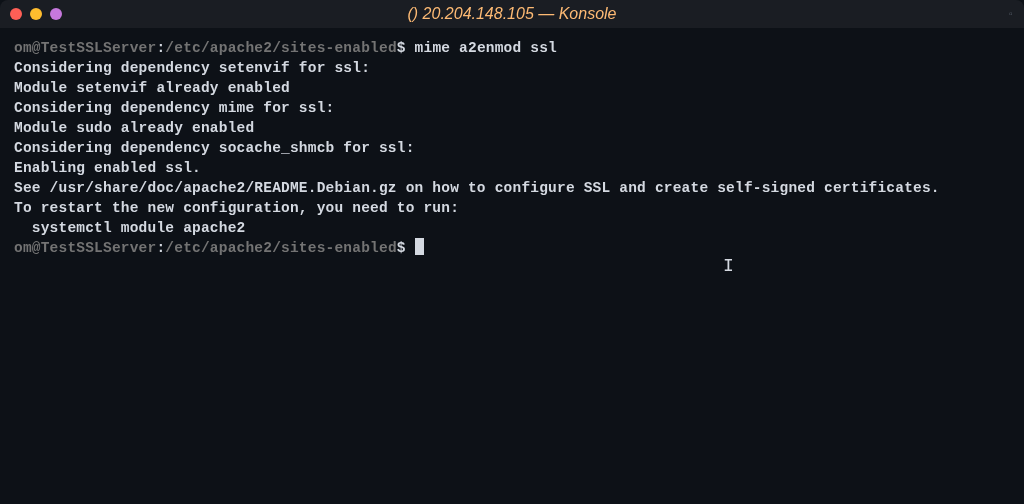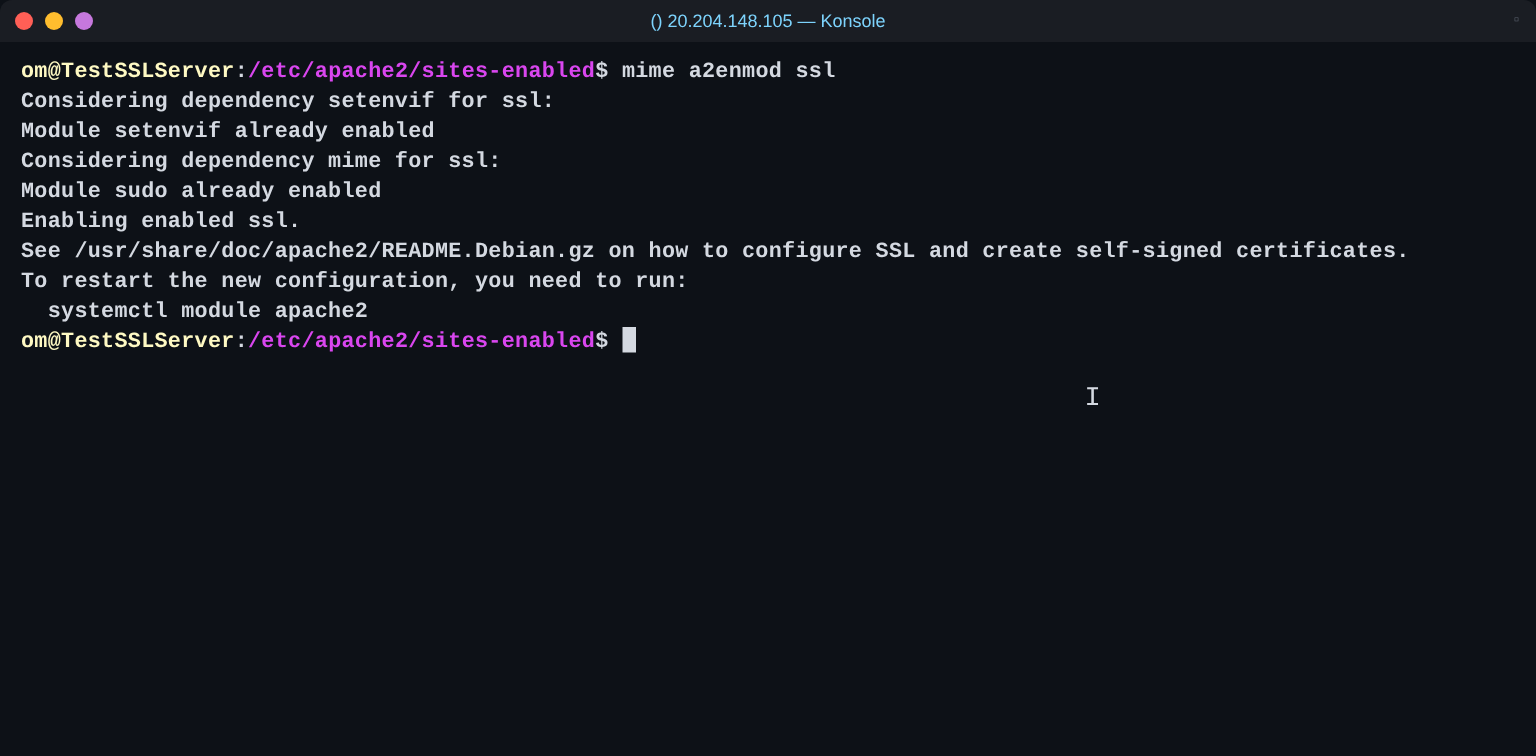--- a/index.html
+++ b/index.html
@@ -33,44 +33,45 @@
       height: 12px;
       border-radius: 50%;
     }
     .light.red { background: #ff5f56; }
     .light.yellow { background: #ffbd2e; }
     .light.purple { background: #c678dd; }
     .window-title {
       position: absolute;
       left: 50%;
       transform: translateX(-50%);
-      color: #7dd3fc;
-      font-size: 12px;
+      color: #fdba74;
+      font-size: 16px;
       font-family: -apple-system, sans-serif;
+      font-style: italic;
     }
     .max-icon {
       position: absolute;
       right: 10px;
       color: #5c6370;
       font-size: 10px;
     }
     .terminal {
       padding: 10px 14px;
       font-size: 14.5px;
       line-height: 20px;
       font-weight: 600;
       letter-spacing: 0.2px;
     }
     .line {
       white-space: pre;
       color: #d4d9e1;
     }
-    .user-host { color: #fef9c3; }
+    .user-host { color: #737373; }
     .colon { color: #d4d9e1; }
-    .path { color: #d946ef; }
+    .path { color: #737373; }
     .dollar { color: #d4d9e1; }
     .cmd { color: #d4d9e1; }
     .cursor {
       display: inline-block;
       width: 9px;
       height: 17px;
       background: #d4d9e1;
       vertical-align: text-bottom;
       margin-bottom: 1px;
     }
@@ -95,20 +96,21 @@
   <div class="window-title">() 20.204.148.105 — Konsole</div>
   <div class="max-icon">▫</div>
 </div>
 
 <div class="terminal">
   <div class="line"><span class="user-host">om@TestSSLServer</span><span class="colon">:</span><span class="path">/etc/apache2/sites-enabled</span><span class="dollar">$</span> <span class="cmd">mime a2enmod ssl</span></div>
   <div class="line">Considering dependency setenvif for ssl:</div>
   <div class="line">Module setenvif already enabled</div>
   <div class="line">Considering dependency mime for ssl:</div>
   <div class="line">Module sudo already enabled</div>
+  <div class="line">Considering dependency socache_shmcb for ssl:</div>
   <div class="line">Enabling enabled ssl.</div>
   <div class="line">See /usr/share/doc/apache2/README.Debian.gz on how to configure SSL and create self-signed certificates.</div>
   <div class="line">To restart the new configuration, you need to run:</div>
   <div class="line">  systemctl module apache2</div>
   <div class="line"><span class="user-host">om@TestSSLServer</span><span class="colon">:</span><span class="path">/etc/apache2/sites-enabled</span><span class="dollar">$</span> <span class="cursor"></span></div>
 </div>
 
 <div class="text-cursor">I</div>
 
 </body></html>

